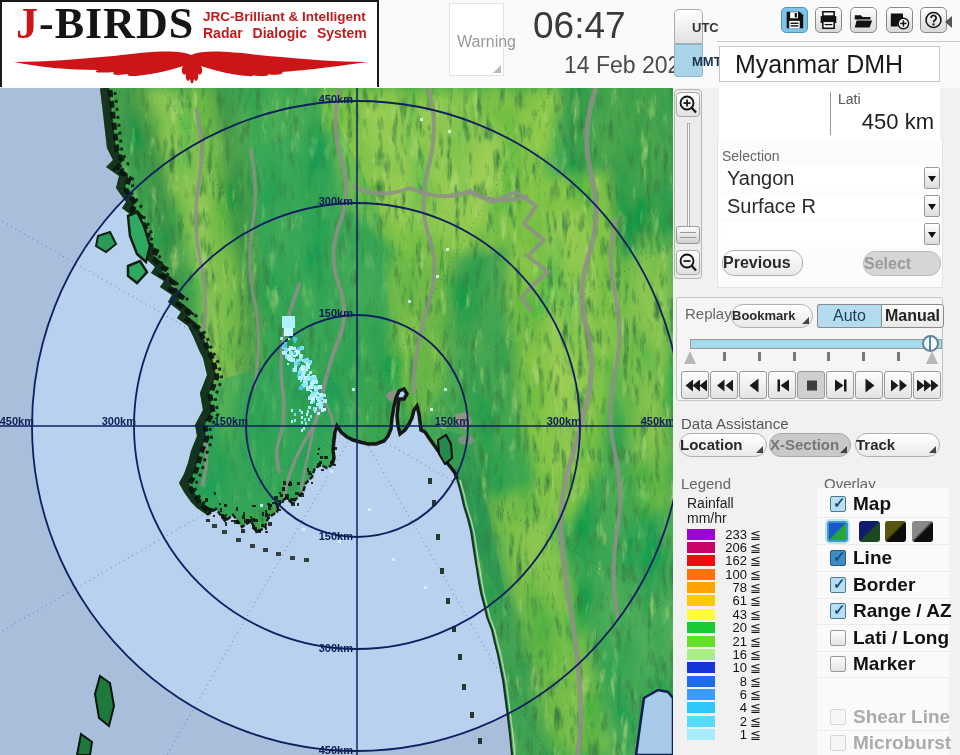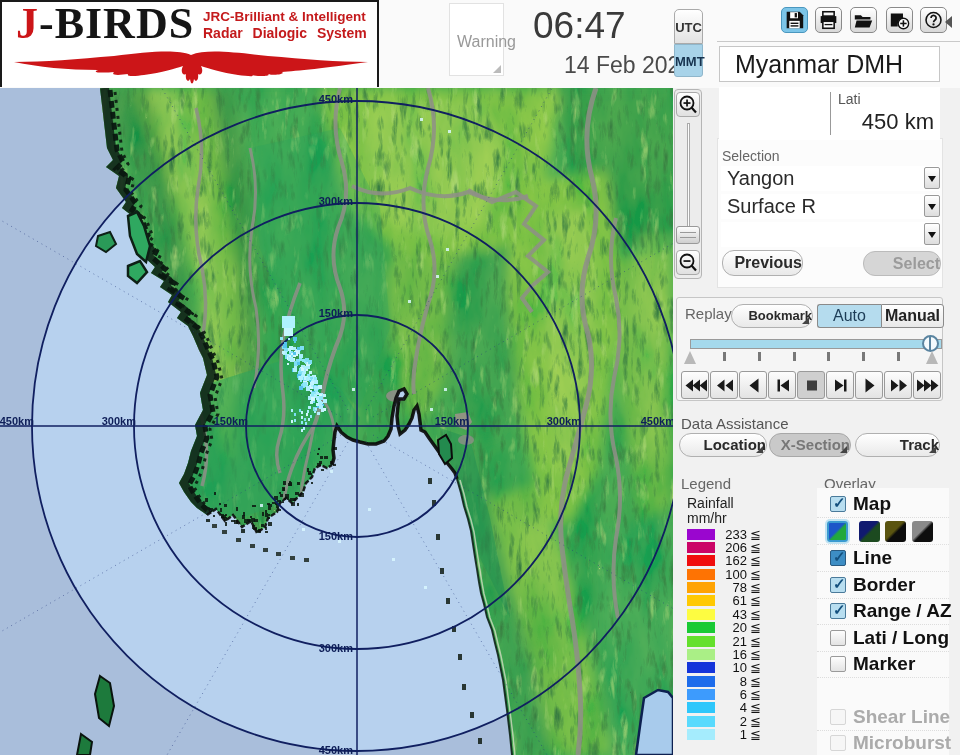--- a/index.html
+++ b/index.html
@@ -19,21 +19,21 @@
     white-space:nowrap; }
   .sub2 { position:absolute; left:201px; top:23px; color:#c41a1c; font-weight:bold;
     font-size:14px; word-spacing:6px; white-space:nowrap; }
 
   #warnbox { position:absolute; left:449px; top:3px; width:55px; height:73px; background:#fff;
     border:1px solid #e2e2e2; }
   #warnbox span { position:absolute; left:7px; top:29px; color:#999; font-size:16px; }
   #clock { position:absolute; left:533px; top:5px; font-size:37px; color:#3a3a3a; letter-spacing:0px; }
   #date { position:absolute; left:564px; top:52px; font-size:23px; color:#4a4a4a; }
 
-  .tbtn { position:absolute; width:29px; text-align:center; font-weight:bold; font-size:13px; }
+  .tbtn { position:absolute; width:29px; text-align:center; font-weight:bold; font-size:13px;padding-left:17px; }
   #utc { left:674px; top:9px; height:35px; line-height:35px; color:#333;
     background:linear-gradient(#ffffff,#e2e2e2); border:1px solid #aaa;
     border-radius:5px 5px 0 0; }
   #mmt { left:674px; top:44px; height:33px; line-height:33px; color:#16324e;
     background:#a8d3e9; border:1px solid #8fb6cb; border-radius:0 0 3px 3px; }
 
   .icon { position:absolute; top:7px; width:27px; height:26px; border:1px solid #8a8a8a;
     border-radius:5px; background:linear-gradient(#ffffff,#d8d8d8); }
   .icon.sel { background:#7cc5e8; border-color:#4a97bf; }
   .icon svg { position:absolute; left:2px; top:2px; width:21px; height:20px; }
@@ -57,21 +57,21 @@
   .sellbl { position:absolute; left:49px; top:60px; font-size:14px; color:#666; }
   .ddrow { position:absolute; left:48px; width:219px; height:25px; background:#fff; }
   .ddrow span { position:absolute; left:6px; top:1px; font-size:20px; color:#2a2a2a; }
   .ddbtn { position:absolute; right:0px; top:1px; width:16px; height:22px;
     background:linear-gradient(#fff,#ddd); border:1px solid #999; border-radius:2px; }
   .ddbtn:after { content:""; position:absolute; left:3px; top:8px; width:0; height:0;
     border-left:4.5px solid transparent; border-right:4.5px solid transparent;
     border-top:6px solid #111; }
   .pbtn { position:absolute; border:1px solid #b0b0b0; border-radius:12px;
     background:linear-gradient(#ffffff,#e9e9e9); font-weight:bold; color:#2a2a2a;
-    font-size:16px; text-align:right; }
+    font-size:16px; text-align:left; }
   #prevbtn { left:49px; top:162px; width:81px; height:26px; line-height:24px; }
   #selbtn { left:190px; top:163px; width:78px; height:25px; line-height:23px;
     background:#d6d6d6; color:#9b9b9b; border-color:#bbb; }
 
   #replaybox { position:absolute; left:3px; top:209px; width:267px; height:104px;
     border:1px solid #c6c6c6; border-radius:3px; background:#f5f5f5; }
   #replaylbl { position:absolute; left:8px; top:7px; font-size:15px; color:#666; }
   #bookmark { left:54px; top:6px; width:82px; height:24px; line-height:22px; font-size:13px; }
   #autobtn { position:absolute; left:140px; top:6px; width:64px; height:24px; line-height:22px;
     background:#b5dcee; border:1px solid #8a8a8a; border-right:none; border-radius:3px 0 0 3px;

